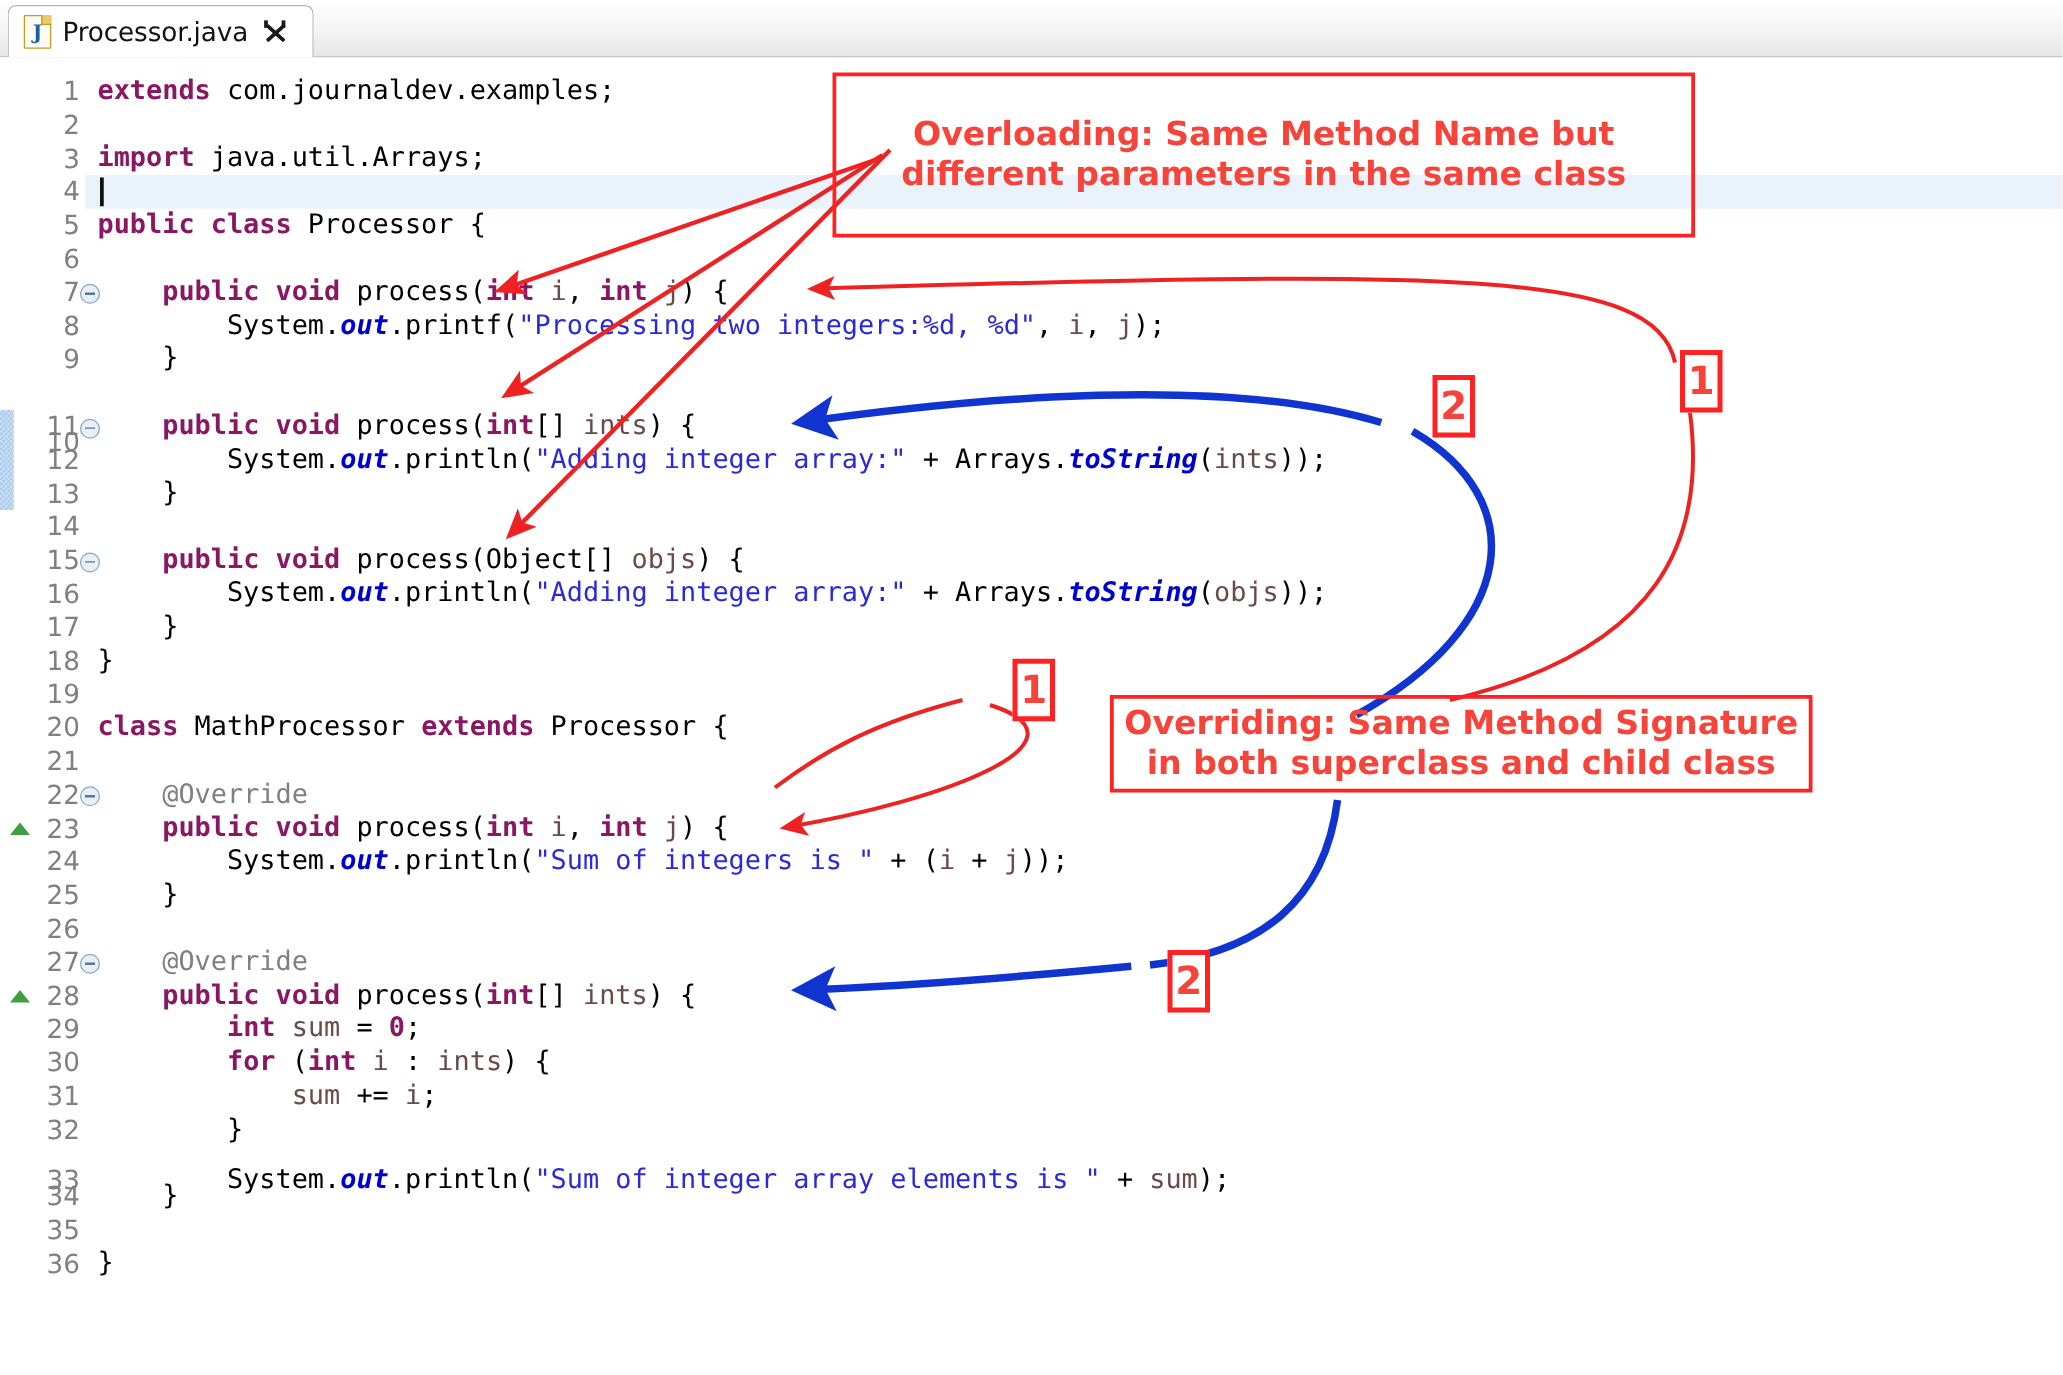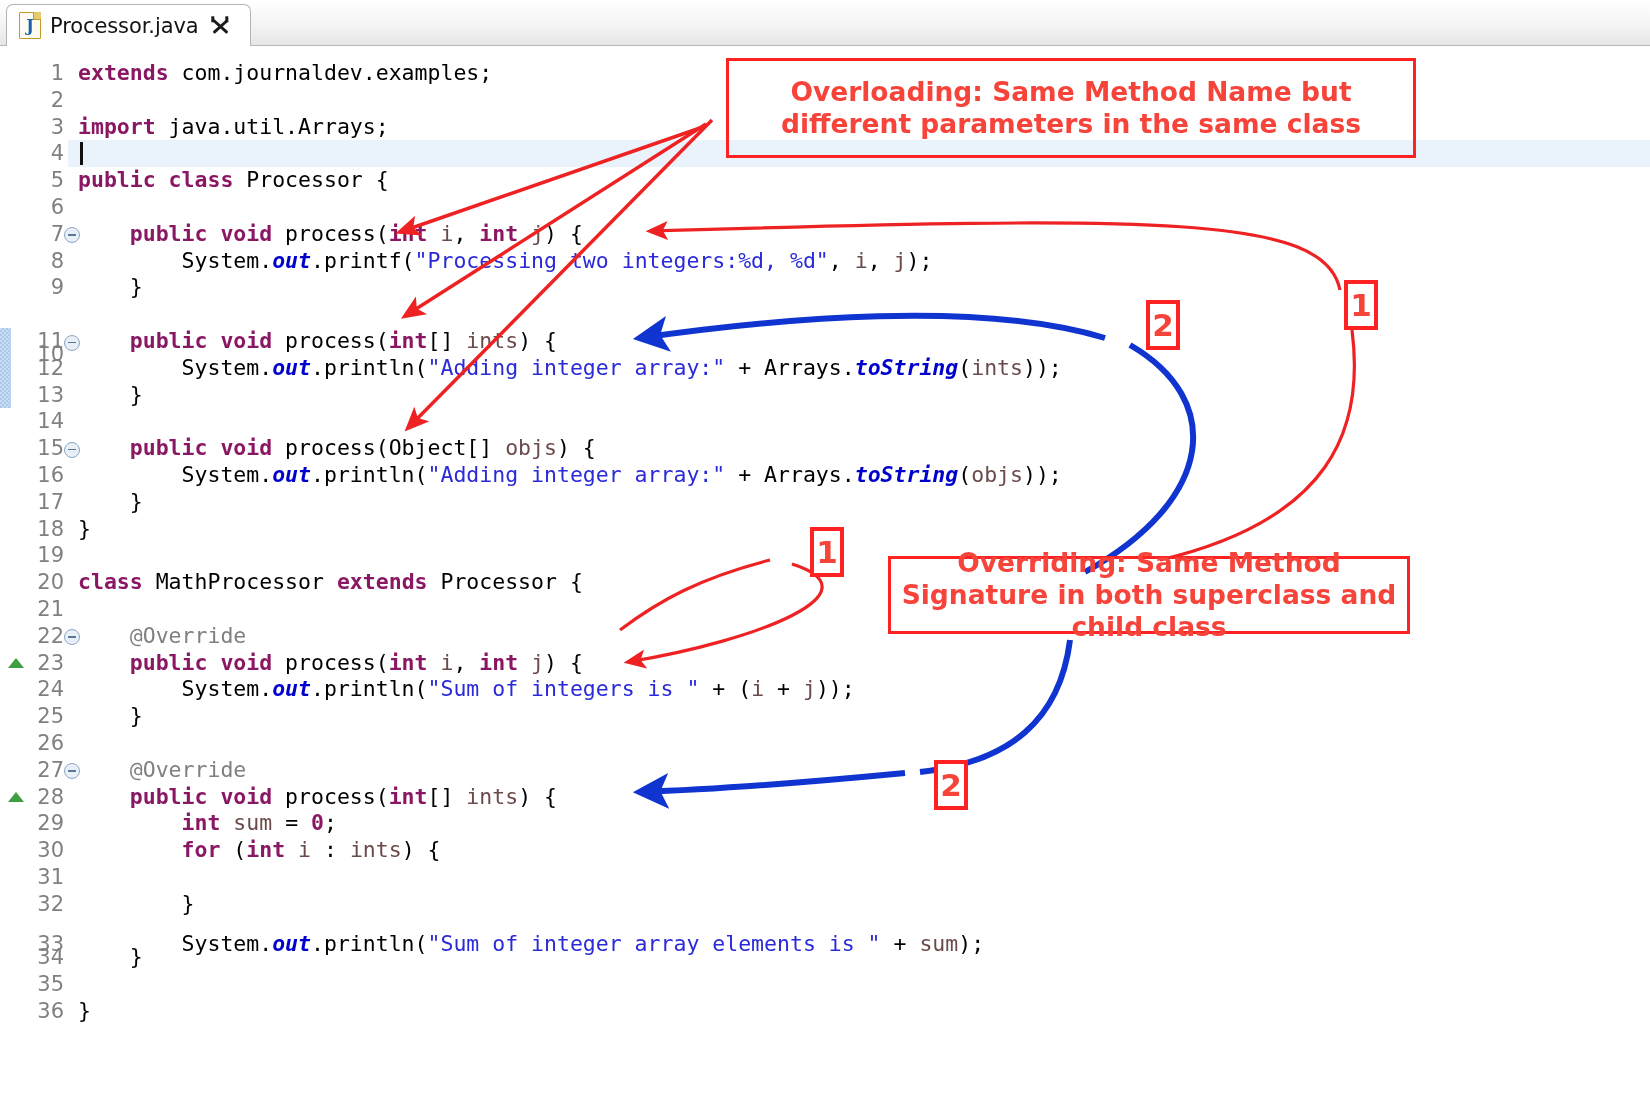--- a/index.html
+++ b/index.html
@@ -116,22 +116,22 @@
 
   
   .anbox{
     position:absolute; border:3px solid #f22; background:transparent;
     display:flex; align-items:center; justify-content:center;
     text-align:center;
     color:#f7443b; font-weight:bold;
     font-family:"DejaVu Sans", sans-serif;
     line-height:1.22;
   }
-  #anbox1{ left:726px; top:58px; width:690px; height:100px; font-size:26.5px; padding:0 6px;}
-  #anbox2{ left:888px; top:556px; width:522px; height:78px; font-size:26.5px; padding:0 6px;}
+  #anbox1{ left:666px; top:58px; width:690px; height:132px; font-size:26.5px; padding:0 6px;}
+  #anbox2{ left:888px; top:556px; width:562px; height:78px; font-size:26.5px; padding:0 6px;}
 
   .numbox{
     position:absolute; border:4px solid #f22; background:#fff;
     color:#f7443b; font-weight:bold; font-size:31px;
     font-family:"DejaVu Sans", sans-serif;
     display:flex; align-items:center; justify-content:center;
   }
 
   svg#overlay{ position:absolute; left:0; top:0; width:1650px; height:1100px; pointer-events:none; }
 </style>
@@ -181,21 +181,21 @@
       <div class="line" style="top: 550px;"><div class="ln">21</div><div class="code"></div></div>
       <div class="line" style="top: 576.8px;"><div class="ln">22</div><div class="fold-icon"></div><div class="code">    <span class="ann">@Override</span></div></div>
       <div class="line" style="top: 603.6px;"><div class="ln">23</div><div class="ovr-icon"></div><div class="code">    <span class="kw">public void</span> process(<span class="kw">int</span> <span class="prm">i</span>, <span class="kw">int</span> <span class="prm">j</span>) {</div></div>
       <div class="line" style="top: 630.4px;"><div class="ln">24</div><div class="code">        System.<span class="fld">out</span>.println(<span class="str">"Sum of integers is "</span> + (<span class="prm">i</span> + <span class="prm">j</span>));</div></div>
       <div class="line" style="top: 657.2px;"><div class="ln">25</div><div class="code">    }</div></div>
       <div class="line" style="top: 684px;"><div class="ln">26</div><div class="code"></div></div>
       <div class="line" style="top: 710.8px;"><div class="ln">27</div><div class="fold-icon"></div><div class="code">    <span class="ann">@Override</span></div></div>
       <div class="line" style="top: 737.6px;"><div class="ln">28</div><div class="ovr-icon"></div><div class="code">    <span class="kw">public void</span> process(<span class="kw">int</span>[] <span class="prm">ints</span>) {</div></div>
       <div class="line" style="top: 764.4px;"><div class="ln">29</div><div class="code">        <span class="kw">int</span> <span class="prm">sum</span> = <span class="kw">0</span>;</div></div>
       <div class="line" style="top: 791.2px;"><div class="ln">30</div><div class="code">        <span class="kw">for</span> (<span class="kw">int</span> <span class="prm">i</span> : <span class="prm">ints</span>) {</div></div>
-      <div class="line" style="top: 818px;"><div class="ln">31</div></div>
+      <div class="line" style="top: 818px;"><div class="ln">31</div><div class="code">            <span class="prm">sum</span> += <span class="prm">i</span>;</div></div>
       <div class="line" style="top: 844.8px;"><div class="ln">32</div><div class="code">        }</div></div>
       <div class="line" style="top: 871.6px; margin-top: 13px;"><div class="ln">33</div><div class="code">        System.<span class="fld">out</span>.println(<span class="str">"Sum of integer array elements is "</span> + <span class="prm">sum</span>);</div></div>
       <div class="line" style="top: 898.4px;"><div class="ln">34</div><div class="code">    }</div></div>
       <div class="line" style="top: 925.2px;"><div class="ln">35</div><div class="code"></div></div>
       <div class="line" style="top: 952px;"><div class="ln">36</div><div class="code">}</div></div>
     </div>
 </div>
 
 <svg id="overlay" viewBox="0 0 1650 1100">
   <defs>

